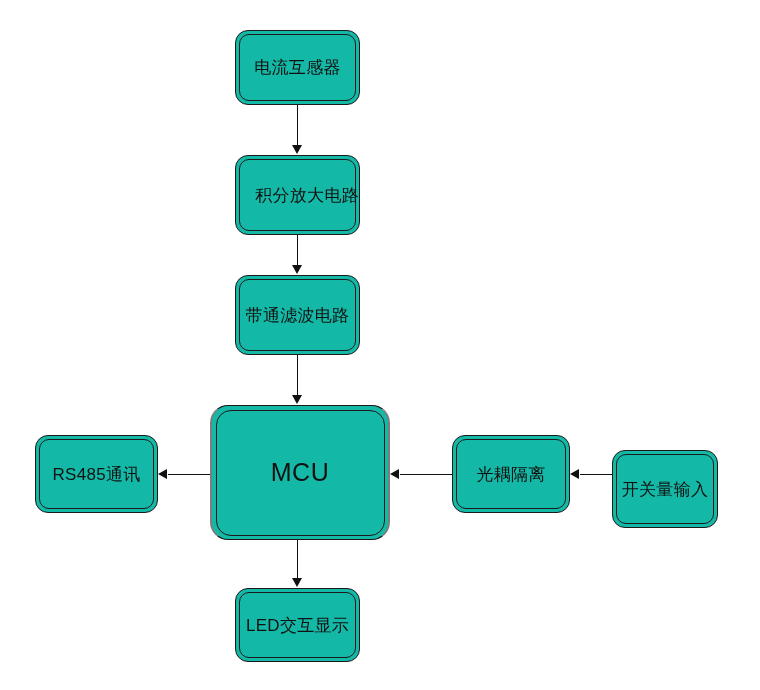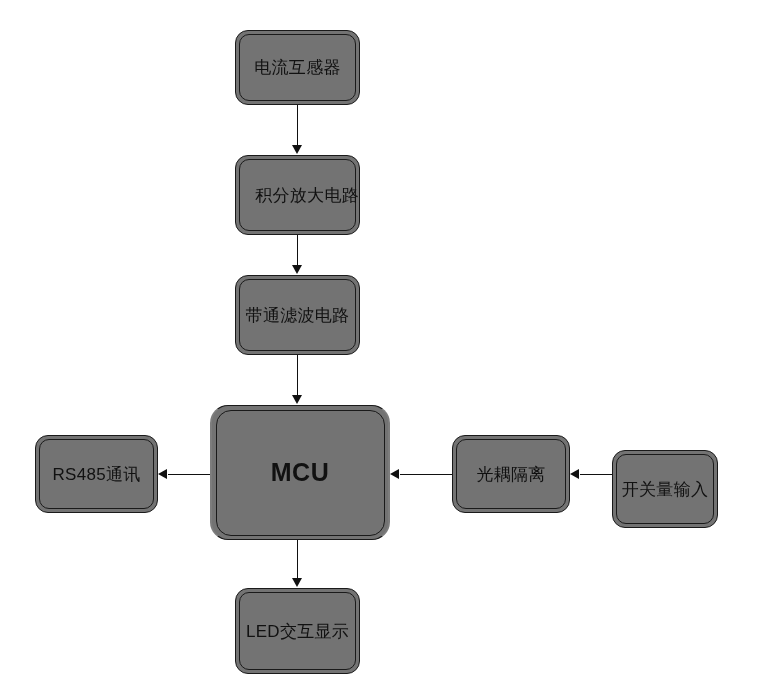--- a/index.html
+++ b/index.html
@@ -20,21 +20,21 @@
     left: 0;
     top: 0;
     width: 760px;
     height: 690px;
   }
 
   
   .node {
     position: absolute;
     box-sizing: border-box;
-    background: #737373;
+    background: #14b8a6;
     border: 1.2px solid #1a1a1a;
     border-radius: 13px;
     display: flex;
     align-items: center;
     justify-content: center;
   }
   .node::before {
     content: "";
     position: absolute;
     left: 3px;
@@ -56,21 +56,20 @@
   }
 
   
   .node.node-mcu {
     border-width: 1.6px;
     border-left-width: 2.6px;
     border-right-width: 2.6px;
     border-left-color: #7d7d7d;
     border-right-color: #7d7d7d;
     border-radius: 18px;
-    font-weight: bold;
   }
   .node.node-mcu::before {
     left: 3.5px;
     top: 3.5px;
     right: 3.5px;
     bottom: 3.5px;
     border-width: 1.4px;
     border-radius: 15px;
   }
   .node.node-mcu .node-label {
@@ -136,21 +135,21 @@
   </div>
 
   <div class="node node-optocoupler" style="left:452px; top:435px; width:118px; height:78px;">
     <span class="node-label">光耦隔离</span>
   </div>
 
   <div class="node node-switch-input" style="left:612px; top:410px; width:106px; height:78px;margin-top:40px;">
     <span class="node-label">开关量输入</span>
   </div>
 
-  <div class="node node-led-display" style="left:235px; top:588px; width:125px; height:86px;">
+  <div class="node node-led-display" style="left:235px; top:588px; width:125px; height:74px;">
     <span class="node-label">LED交互显示</span>
   </div>
 
   <div class="edge">
     <div class="edge-line-v" style="left:297px; top:105px; height:42px;"></div>
     <div class="arrowhead-down" style="left:292px; top:145px;"></div>
   </div>
 
   <div class="edge">
     <div class="edge-line-v" style="left:297px; top:235px; height:32px;"></div>

